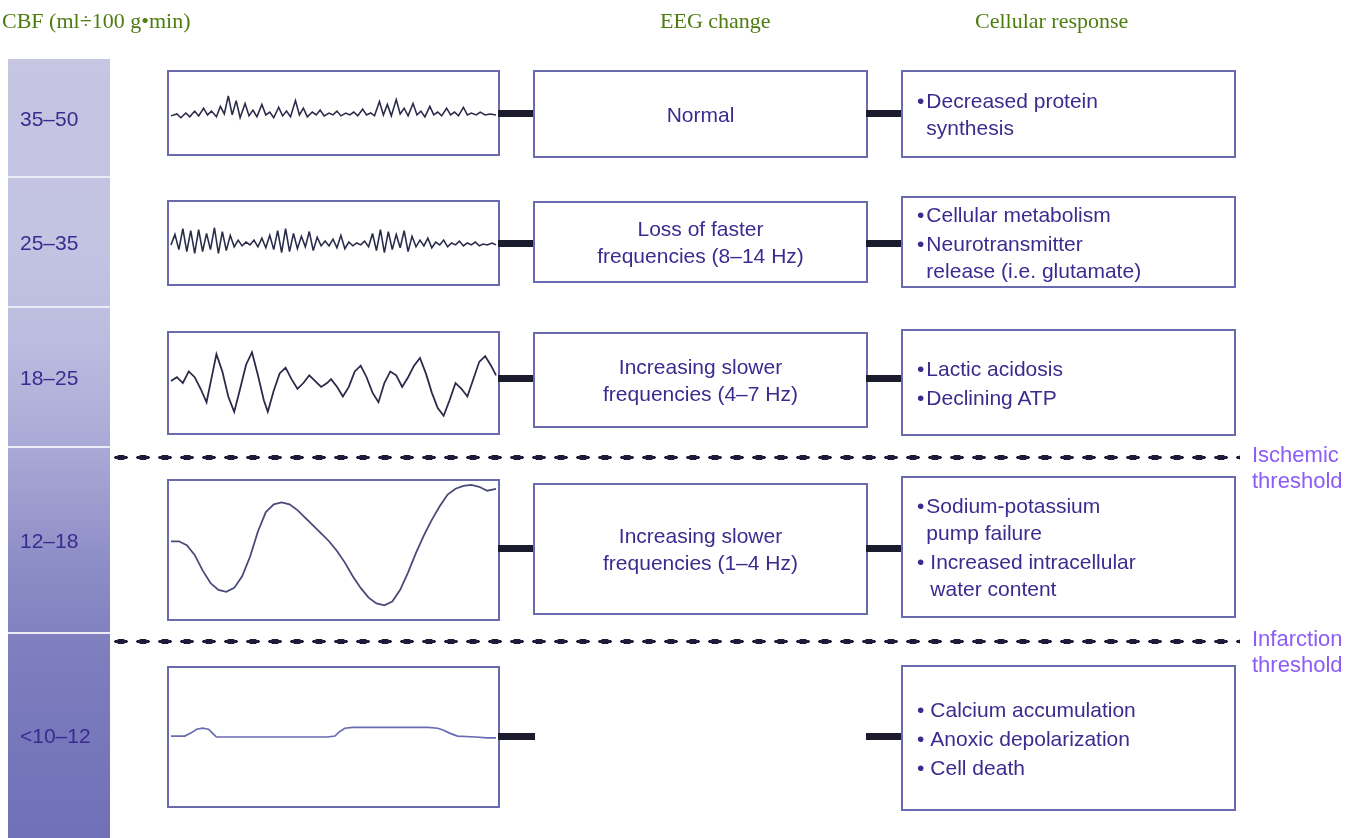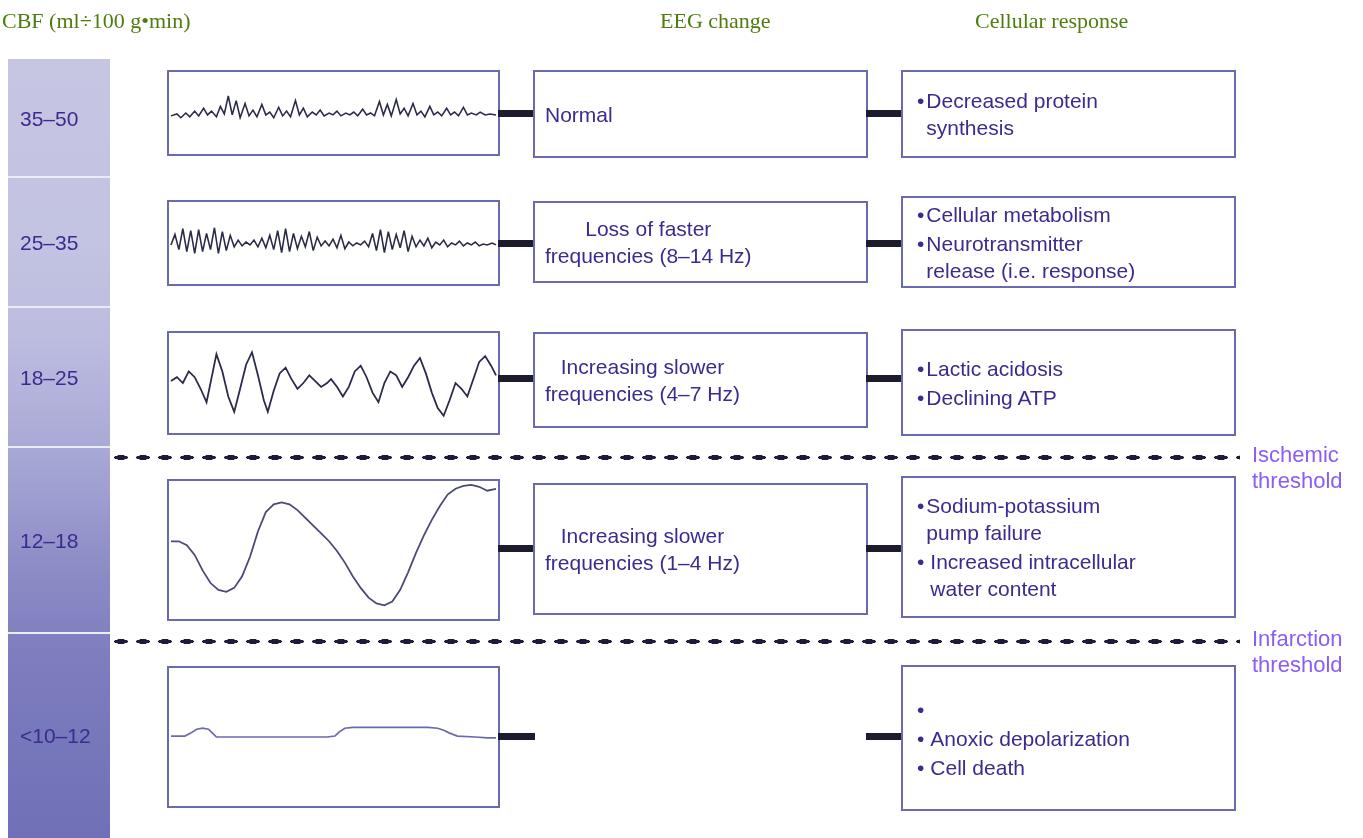--- a/index.html
+++ b/index.html
@@ -70,20 +70,21 @@
   }
   .wave-box { left: 167px; width: 333px; }
   .eeg-box  { left: 533px; width: 335px; }
   .cell-box { left: 901px; width: 335px; }
 
   .wave-box svg { display: block; width: 100%; height: 100%; }
 
   .eeg-box {
     display: flex;
     align-items: center;
+    justify-content: center;
     text-align: center;
     color: #3b2b8f;
     font-size: 21px;
     line-height: 27px;
     padding: 4px 10px;
   }
   .eeg-text { white-space: pre-line; }
 
   .cell-box {
     display: flex;
@@ -186,21 +187,21 @@
   </div>
   <div class="connector" style="left:866px; top:240px; width:37px;"></div>
   <div class="cell-box" style="top:196px; height:92px;">
     <div class="cell-item">
       <span class="cell-bullet">•</span>
       <span class="cell-label">Cellular metabolism</span>
     </div>
     <div class="cell-item">
       <span class="cell-bullet">•</span>
       <span class="cell-label">Neurotransmitter
-release (i.e. response)</span>
+release (i.e. glutamate)</span>
     </div>
   </div>
 
   <div class="wave-box" style="top:331px; height:104px;">
     <svg viewBox="0 0 333 104" preserveAspectRatio="none" aria-hidden="true">
       <polyline fill="none" stroke="#2a2a4a" stroke-width="1.8" points="2,50 8,46 14,52 20,40 26,46 32,58 38,72 44,42 48,22 54,40 60,66 66,82 72,58 78,33 84,20 90,44 96,70 100,82 106,60 112,42 118,36 124,48 130,58 136,52 142,44 148,50 154,56 160,52 164,48 170,56 176,66 182,56 188,40 194,34 200,46 206,62 212,72 218,52 224,40 230,44 236,56 242,46 248,34 254,26 260,42 266,62 272,78 278,86 284,70 290,52 296,58 302,66 308,48 314,30 320,24 326,34 331,44"></polyline>
     </svg>
   </div>
   <div class="connector" style="left:498px; top:375px; width:37px;"></div>
   <div class="eeg-box" style="top:332px; height:96px;">
@@ -254,20 +255,21 @@
   <div class="wave-box" style="top:666px; height:142px;">
     <svg viewBox="0 0 333 142" preserveAspectRatio="none" aria-hidden="true">
       <polyline fill="none" stroke="#6a6ab0" stroke-width="1.8" points="2,70 16,70 22,67 28,63 34,62 40,63 44,67 48,71 60,71 100,71 140,71 160,71 168,70 172,66 178,62 186,61 230,61 262,61 272,62 278,64 284,67 292,70 310,71 322,72 331,72"></polyline>
     </svg>
   </div>
   <div class="connector" style="left:498px; top:733px; width:37px;"></div>
   <div class="connector" style="left:866px; top:733px; width:37px;"></div>
   <div class="cell-box" style="top:665px; height:146px;">
     <div class="cell-item sp">
       <span class="cell-bullet">•</span>
+      <span class="cell-label">Calcium accumulation</span>
     </div>
     <div class="cell-item sp">
       <span class="cell-bullet">•</span>
       <span class="cell-label">Anoxic depolarization</span>
     </div>
     <div class="cell-item sp">
       <span class="cell-bullet">•</span>
       <span class="cell-label">Cell death</span>
     </div>
   </div>

